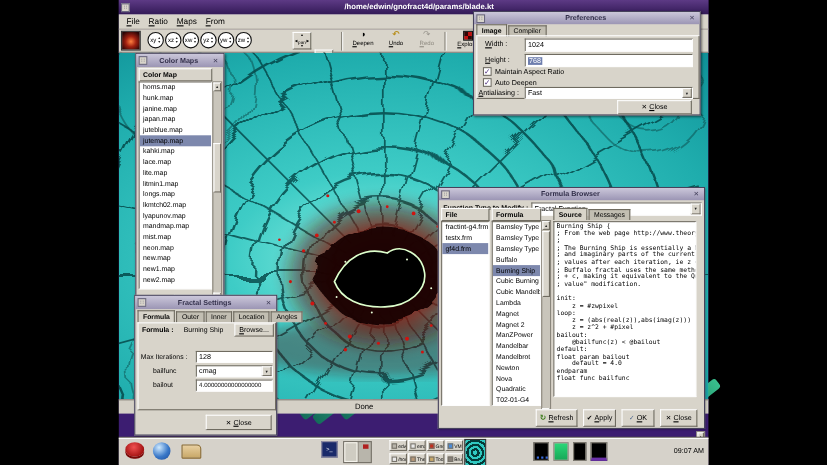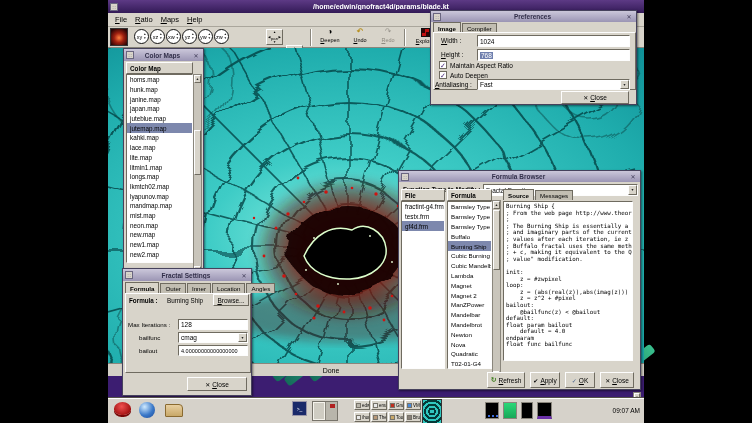--- a/index.html
+++ b/index.html
@@ -84,21 +84,21 @@
   </div>
 
   <div class="abs tbar tbar-active" style="left:108px; top:0; width:536px; height:13px; z-index:1;">
     <span class="wicon">∷</span>
     <span class="ttl">/home/edwin/gnofract4d/params/blade.kt</span>
   </div>
   <div class="abs" style="left:108px; top:13px; width:536px; height:14px; background:#d8d4ca; border-bottom:1px solid #aaa69c; display:flex; align-items:center; padding-left:3px; z-index:1;">
       <div class="menu-item"><span class="lbl">File</span></div>
       <div class="menu-item"><span class="lbl">Ratio</span></div>
       <div class="menu-item"><span class="lbl">Maps</span></div>
-      <div class="menu-item"><span class="lbl">Help</span></div>
+      <div class="menu-item"><span class="lbl">From</span></div>
     </div>
   <div class="abs" style="left:108px; top:27px; width:536px; height:21px; background:#d8d4ca; border-bottom:1px solid #8a867c; z-index:1;">
     <div class="abs" style="left:2px; top:1px; width:18px; height:18px; border:1px solid #333; background:radial-gradient(circle at 50% 55%, #ff8040 0, #a02010 40%, #2a0505 85%);"></div>
     <div class="abs" style="left:26px; top:2px; display:flex; align-items:center;">
         <div class="rotbtn">
           <span class="lbl">xy</span>
         </div>
         <div class="rotbtn">
           <span class="lbl">xz</span>
         </div>

